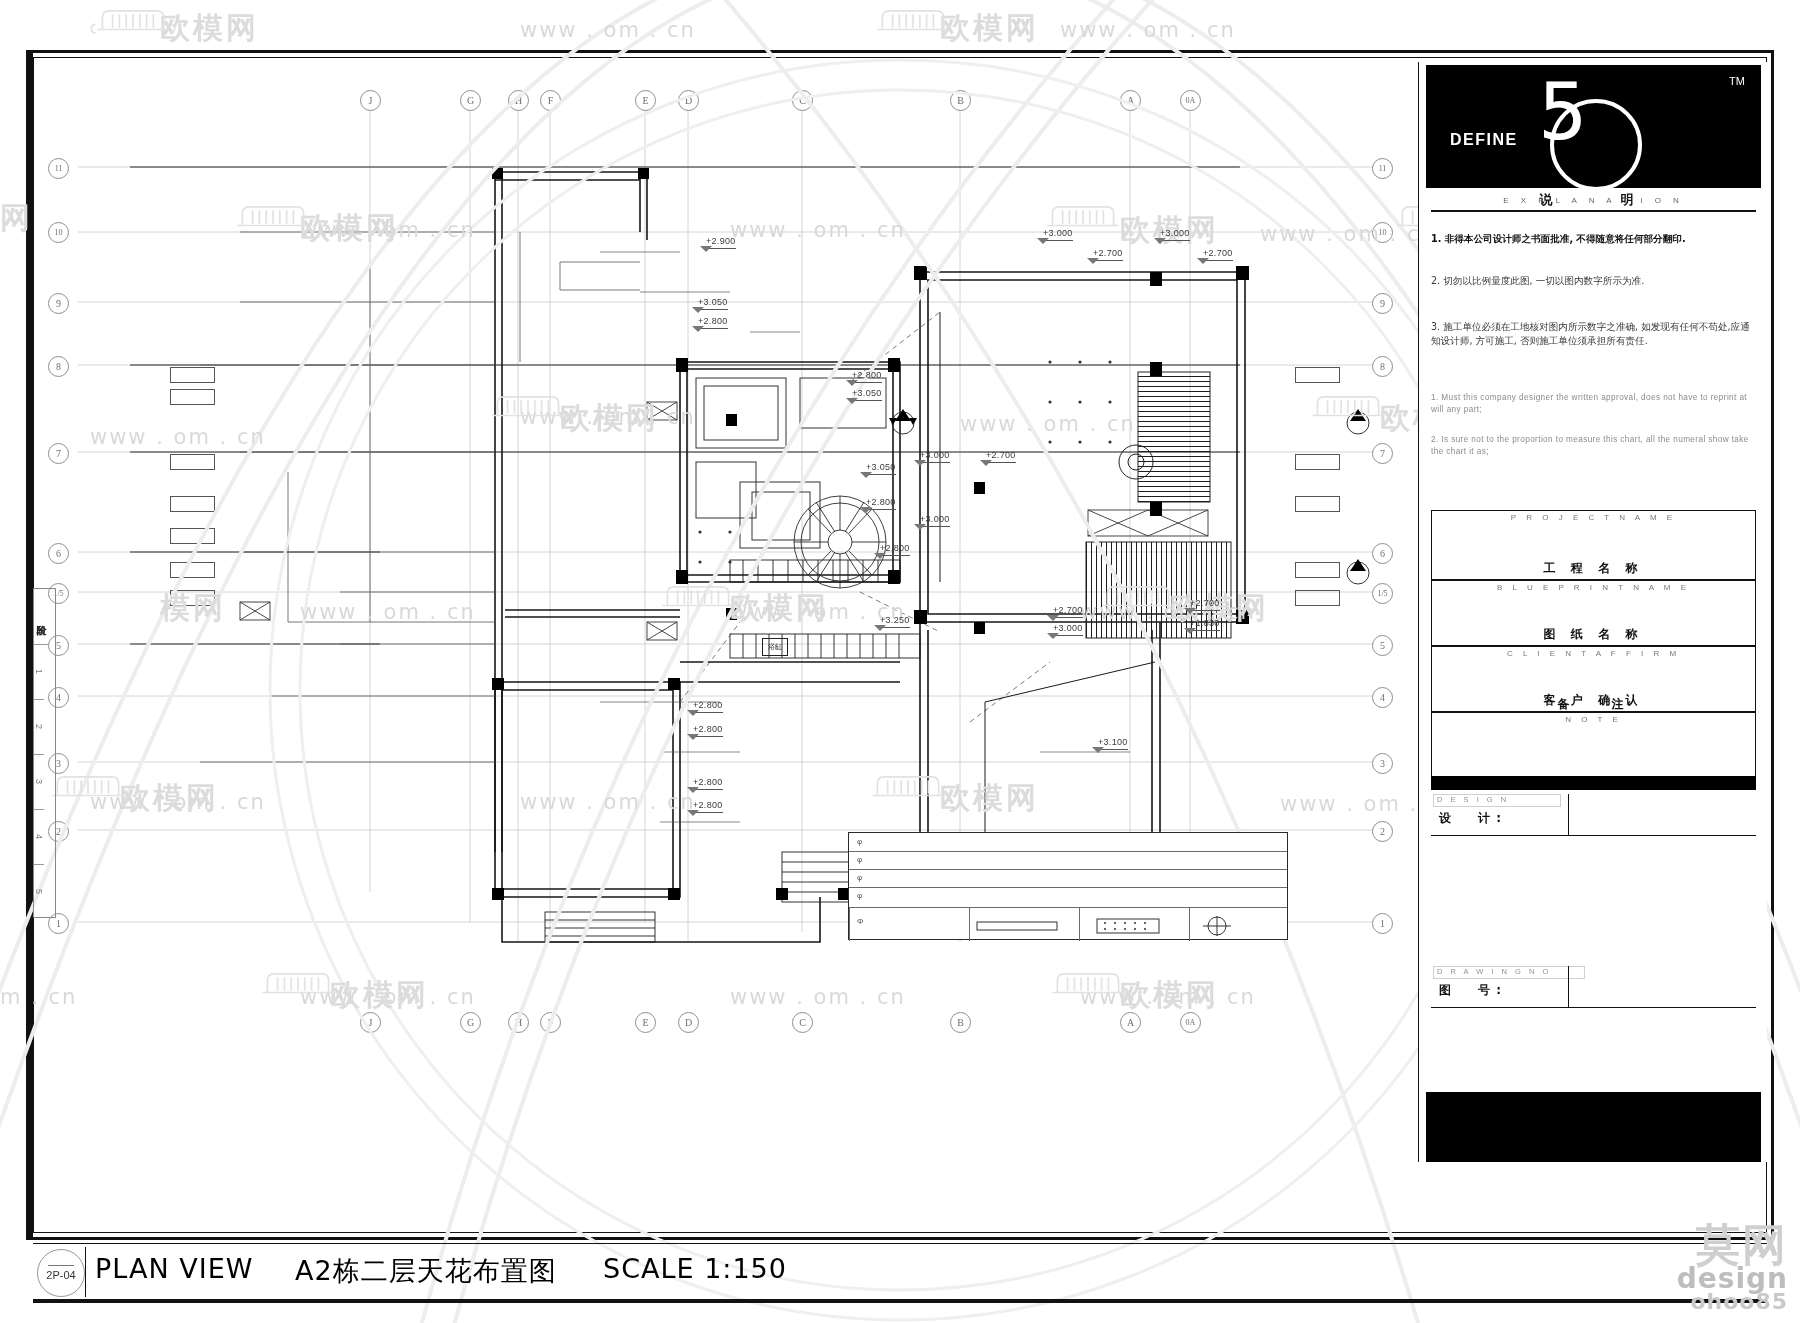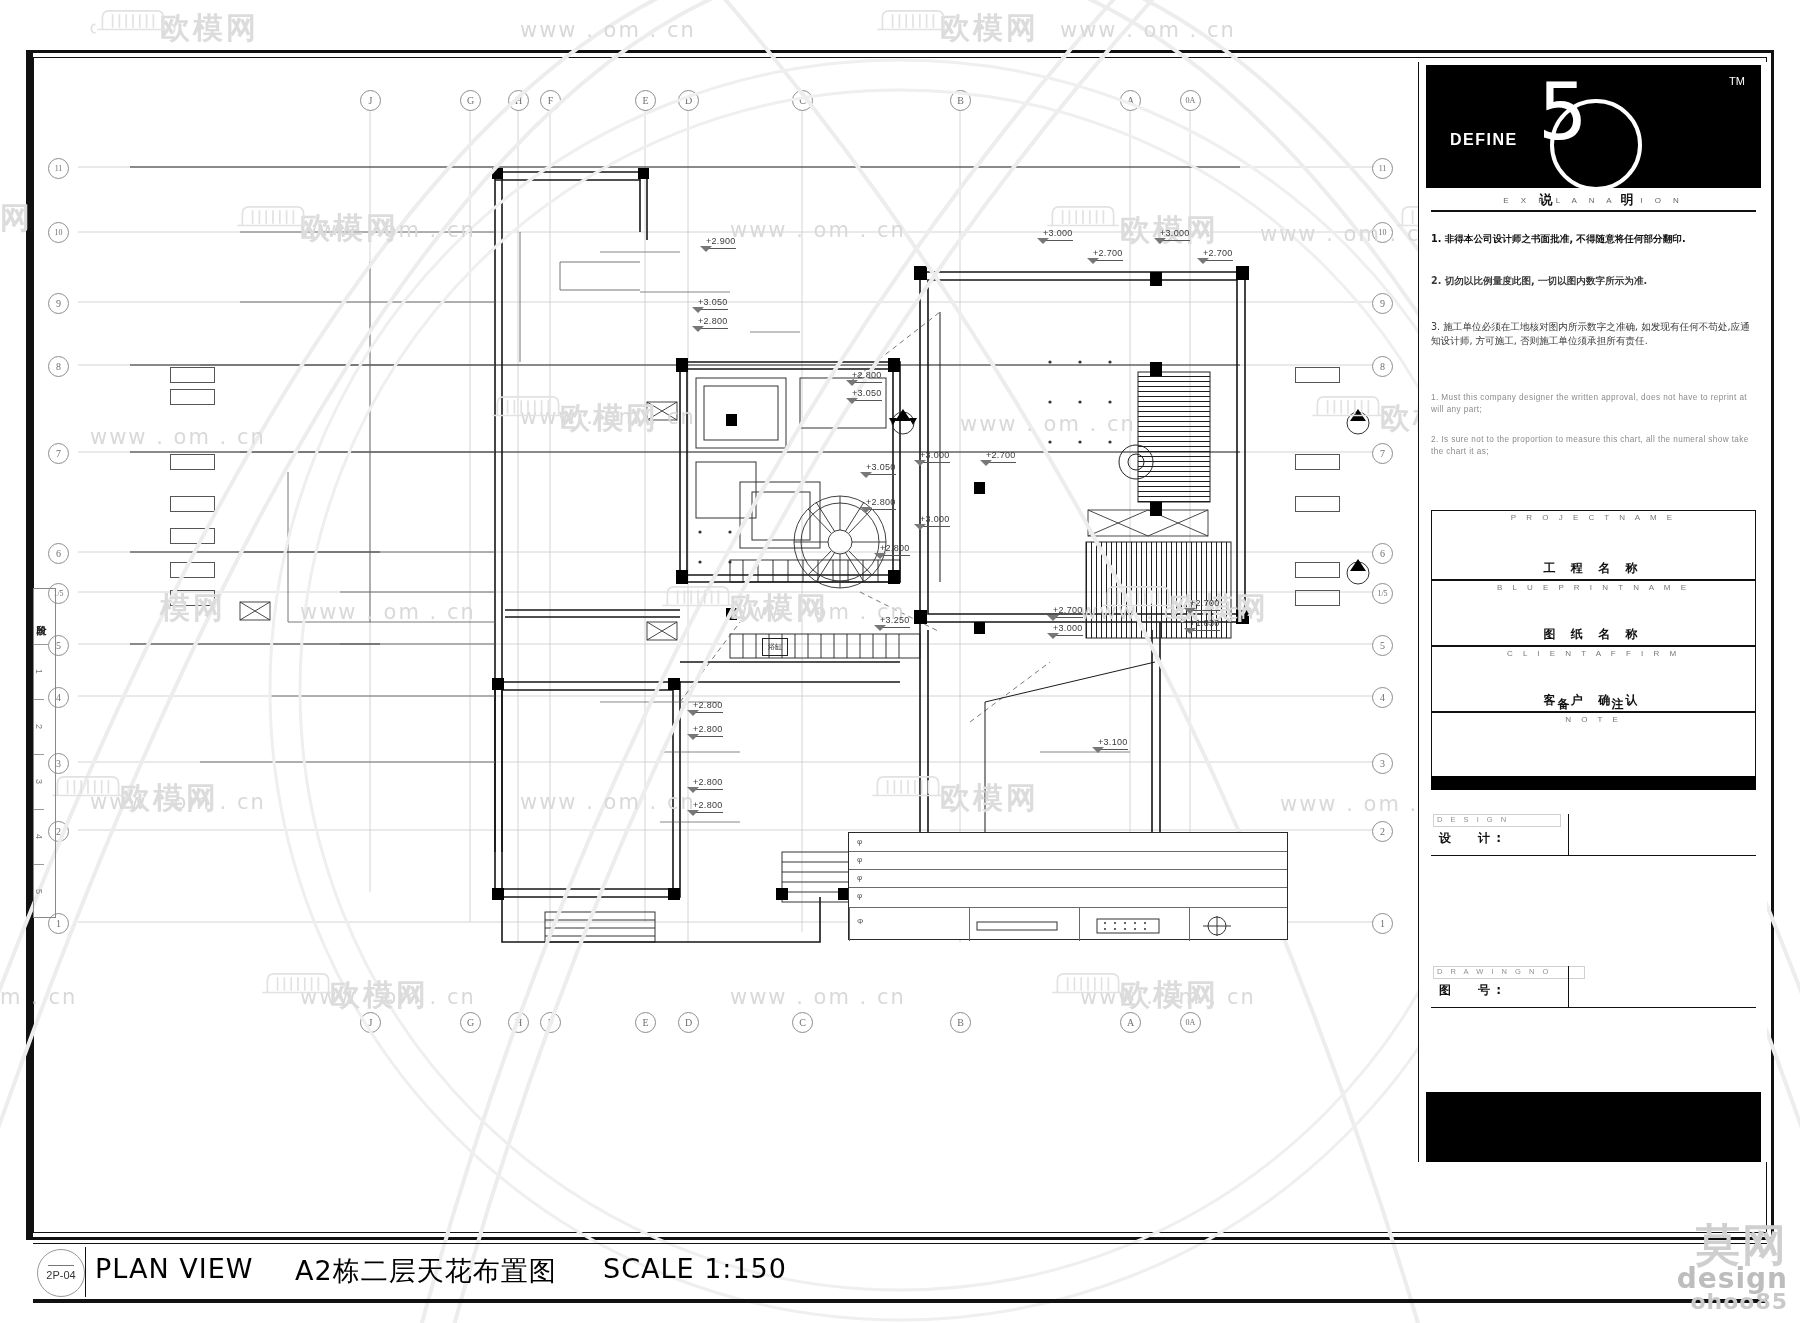--- a/index.html
+++ b/index.html
@@ -735,21 +735,21 @@
       <div class="logo-5">5</div>
       <div class="logo-tm">TM</div>
       <div class="logo-define">DEFINE</div>
     </div>
 
     <div class="tb-exp-cn">说　　明</div>
     <div class="tb-exp-rule"></div>
     <div class="tb-exp-en">E X P L A N A T I O N</div>
 
     <div class="tb-note-cn" style="top:170px">1. 非得本公司设计师之书面批准, 不得随意将任何部分翻印.</div>
-    <div class="tb-note-cn" style="top:212px;color:#3a3a3a;font-weight:bold">2. 切勿以比例量度此图, 一切以图内数字所示为准.</div>
+    <div class="tb-note-cn" style="top:212px;color:#3a3a3a;font-weight:normal">2. 切勿以比例量度此图, 一切以图内数字所示为准.</div>
     <div class="tb-note-cn" style="top:258px;color:#3a3a3a;font-weight:normal">3. 施工单位必须在工地核对图内所示数字之准确, 如发现有任何不苟处,应通知设计师, 方可施工, 否则施工单位须承担所有责任.</div>
 
     <div class="tb-note-en" style="top:330px">1. Must this company designer the written approval, does not have to reprint at will any part;</div>
     <div class="tb-note-en" style="top:372px">2. Is sure not to the proportion to measure this chart, all the numeral show take the chart it as;</div>
 
     <div class="fbox" style="top:448px;height:70px">
       <div class="fbox-en" style="top:2px">P R O J E C T   N A M E</div>
       <div class="fbox-cn" style="bottom:2px">工 程 名 称</div>
     </div>
     <div class="fbox" style="top:518px;height:66px">
@@ -759,21 +759,21 @@
     <div class="fbox" style="top:584px;height:66px">
       <div class="fbox-en" style="top:2px">C L I E N T    A F F I R M</div>
       <div class="fbox-cn" style="bottom:2px">客 户 确 认</div>
     </div>
     <div class="fbox" style="top:650px;height:78px">
       <div class="fbox-en" style="top:2px">N O T E</div>
     </div>
     <div class="fbox-cn" style="left:12px;width:325px;top:634px">备　　注</div>
     <div class="blackbar" style="top:714px"></div>
 
-    <div class="frow" style="top:752px">
+    <div class="frow" style="top:732px">
       <div class="frow-enbox"></div>
       <div class="frow-en">D E S I G N</div>
       <div class="frow-cn">设　　计 :</div>
       <div class="frow-sep"></div>
     </div>
     <div class="frow" style="top:904px">
       <div class="frow-enbox" style="width:152px"></div>
       <div class="frow-en">D R A W I N G  N O</div>
       <div class="frow-cn">图　　号 :</div>
       <div class="frow-sep"></div>

